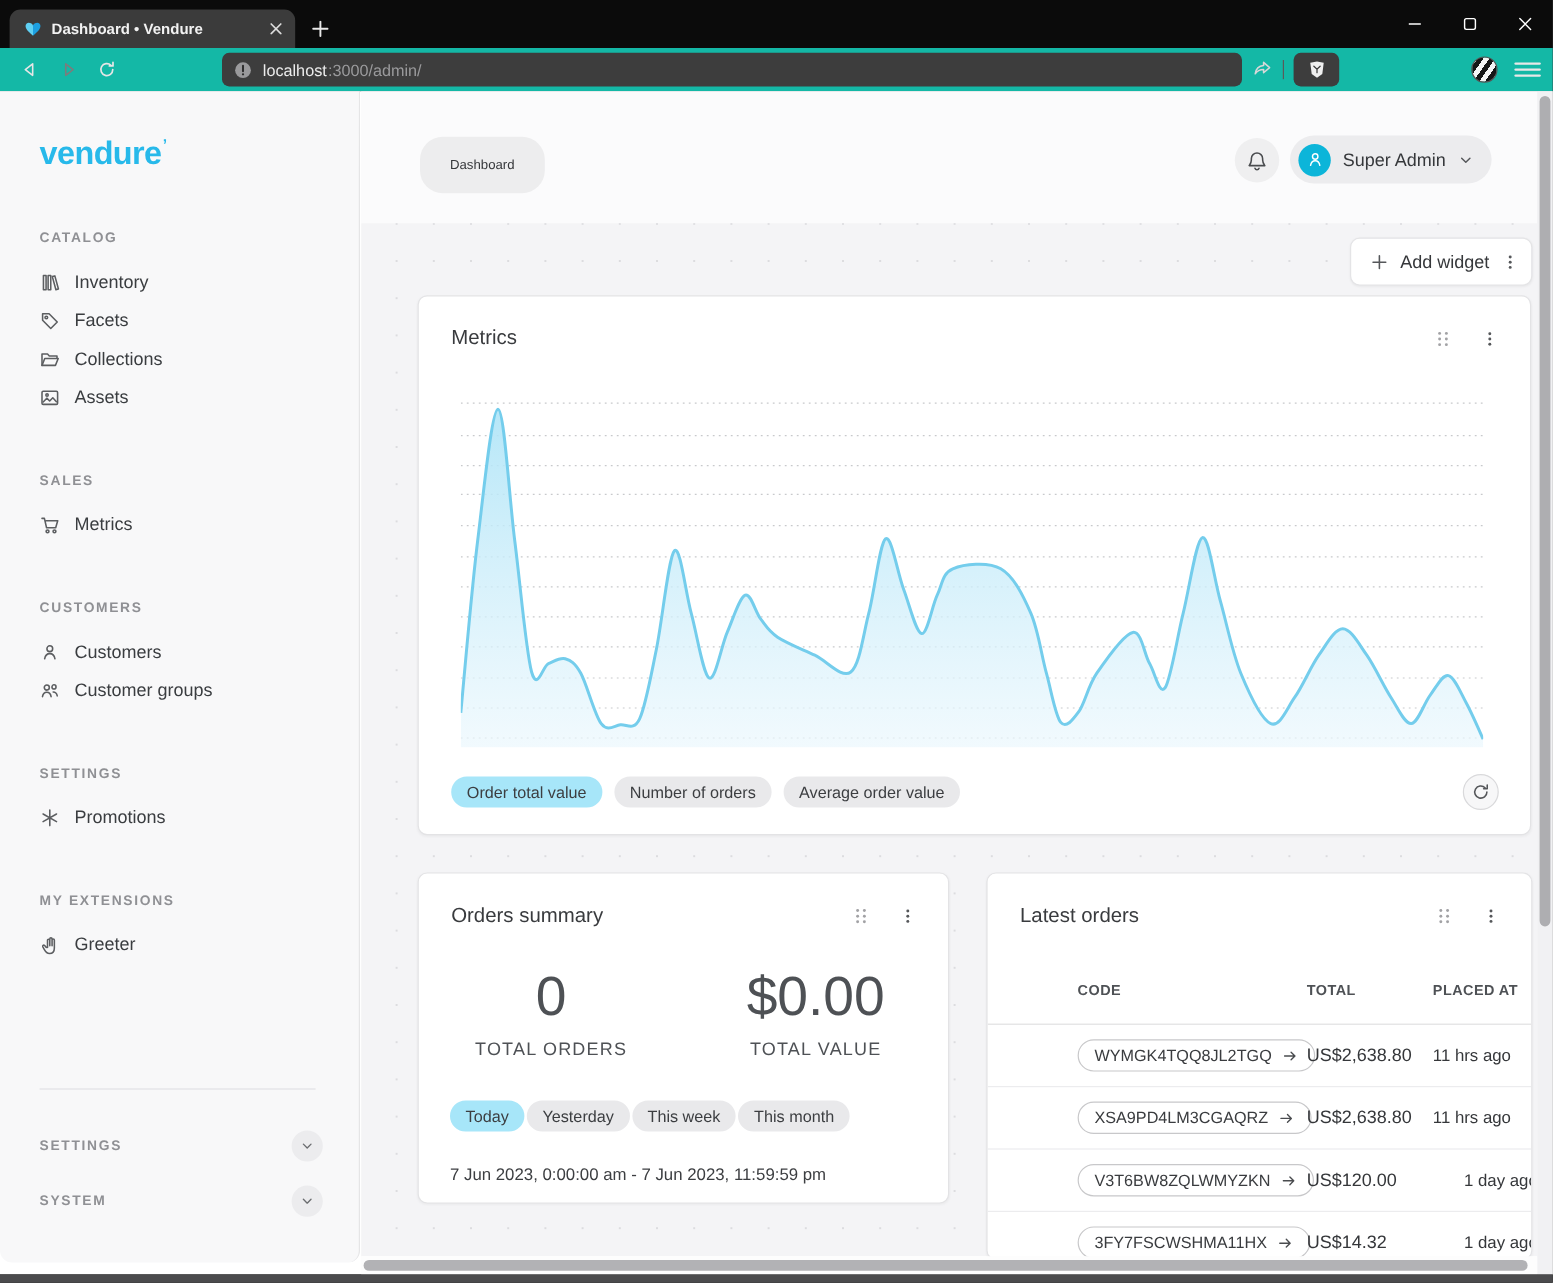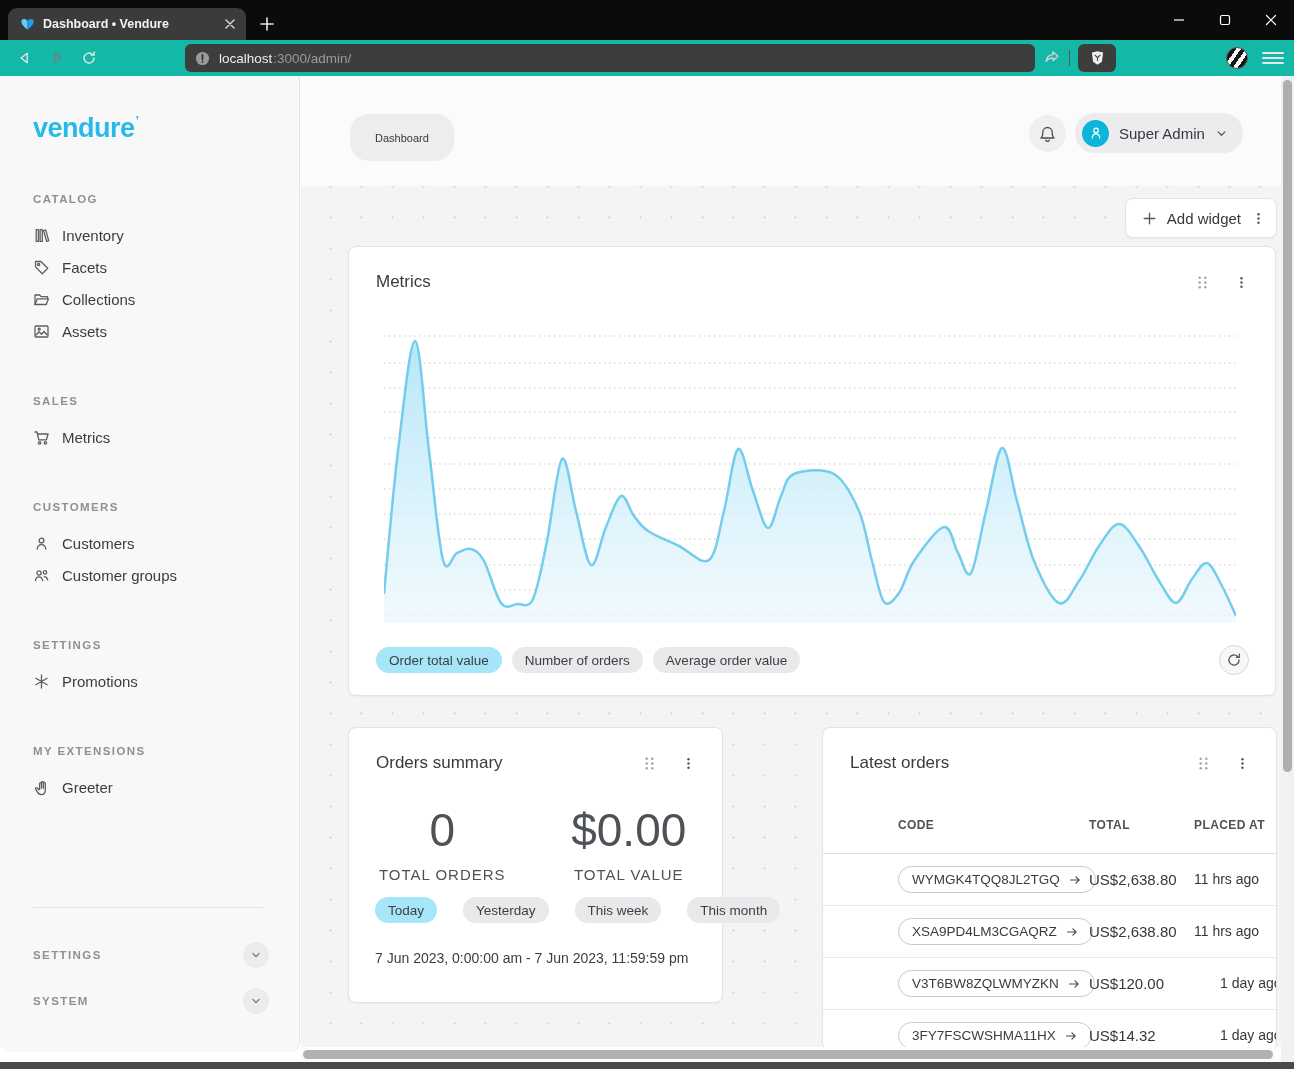--- a/index.html
+++ b/index.html
@@ -51,40 +51,40 @@
   .user-pill { position:absolute; left:774px; top:37px; height:40px; border-radius:20px; background:#ececee; display:flex; align-items:center; gap:10px; padding:0 15px 0 7px; cursor:pointer; }
   .user-avatar { width:27px; height:27px; border-radius:50%; background:#0cb5d9; display:flex; align-items:center; justify-content:center; }
   .user-name { font-size:15px; color:#36383b; }
 
   .content { position:absolute; top:110px; left:0; right:0; bottom:15px; background:#f4f4f6; background-image:radial-gradient(#dcdcdf 1.1px, transparent 1.2px); background-size:31px 31px; background-position:14px 16px; overflow:hidden; }
 
   .add-widget { position:absolute; right:4px; top:12px; height:40px; background:#fff; border:1px solid #e4e4e6; border-radius:8px; box-shadow:0 1px 2px rgba(0,0,0,.05); display:flex; align-items:center; gap:10px; padding:0 10px 0 16px; font-size:15px; color:#36383b; cursor:pointer; }
 
   .card { position:absolute; background:#fff; border:1px solid #e3e3e5; border-radius:8px; box-shadow:0 1px 2px rgba(0,0,0,.04); }
   #metrics-card { left:47px; top:60px; width:928px; height:450px; }
-  #orders-card  { left:47px; top:541px; width:375px; height:276px; }
+  #orders-card  { left:47px; top:541px; width:443px; height:276px; }
   #latest-card  { left:521px; top:541px; width:455px; height:323px; overflow:hidden; }
   .card-head { display:flex; align-items:center; padding:24px 26px 0 27px; height:46px; }
   .card-title { flex:1; font-size:17px; font-weight:500; color:#393b3e; }
   .card-controls { display:flex; align-items:center; gap:24px; }
   .card-controls .icon { cursor:pointer; }
 
   #chart-svg { display:block; margin:38px 39px 0 35px; }
   #chart-svg .grid { stroke:#c8c9cc; stroke-width:1; stroke-dasharray:1.5 3.5; }
 
   .chip { display:inline-flex; align-items:center; height:26px; padding:0 13px; border-radius:14px; background:#e9e9eb; font-size:13.5px; color:#3c3e41; cursor:pointer; white-space:nowrap; }
   .chip.active { background:#a7e6f9; }
   .chips-row { display:flex; gap:10px; margin:24px 0 0 27px; }
   .refresh-btn { position:absolute; right:26px; bottom:20px; width:30px; height:30px; border-radius:50%; border:1px solid #d9d9db; background:#f7f7f8; display:flex; align-items:center; justify-content:center; cursor:pointer; }
 
   .stats { display:flex; margin-top:30px; }
   .stat { flex:1; text-align:center; }
   .stat-value { font-size:46px; color:#4e5155; line-height:52px; }
   .stat-label { margin-top:10px; font-size:15px; letter-spacing:1px; color:#4e5155; }
-  .ranges { display:flex; gap:26px; margin:14px 0 0 26px; }
+  .ranges { display:flex; gap:2px; margin:34px 0 0 26px; }
   .date-range { margin:27px 0 0 26px; font-size:14px; color:#3c3e41; }
 
   .otable { margin-top:44px; }
   .thead, .trow { display:grid; grid-template-columns:75px 191px 105px 1fr; align-items:center; }
   .thead { font-size:12px; font-weight:700; letter-spacing:.4px; color:#4e5155; padding-bottom:21px; border-bottom:1px solid #e0e0e2; }
   .th { overflow:hidden; white-space:nowrap; }
   .trow { height:52px; border-bottom:1px solid #ececee; font-size:15px; color:#35373a; }
   .code-pill { display:inline-flex; align-items:center; gap:8px; width:max-content; border:1.5px solid #c8c8ca; border-radius:16px; padding:5px 13px; font-size:13.5px; color:#3a3c3f; cursor:pointer; }
   .placed { font-size:14px; line-height:1.2; overflow:hidden; max-height:42px; }
   .placed.nowrap { white-space:nowrap;margin-left:26px; }

